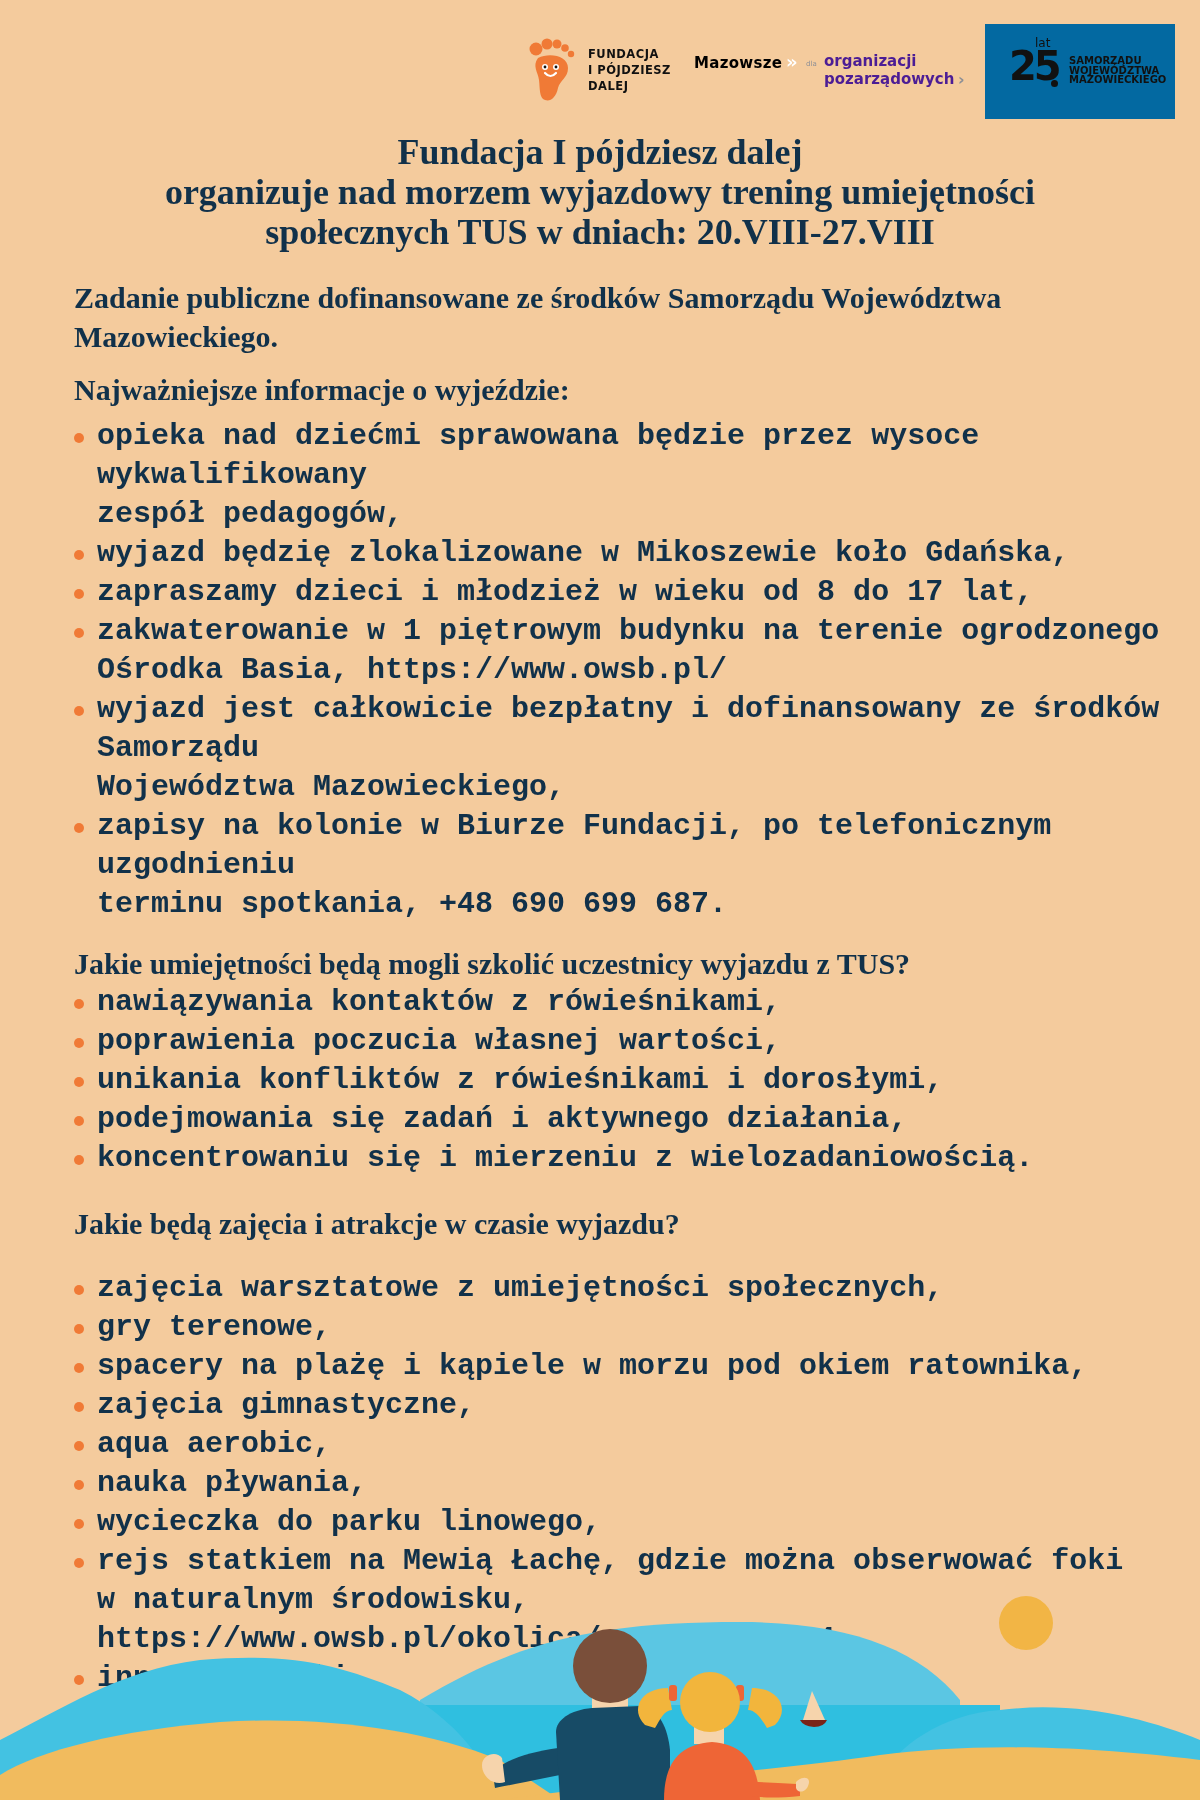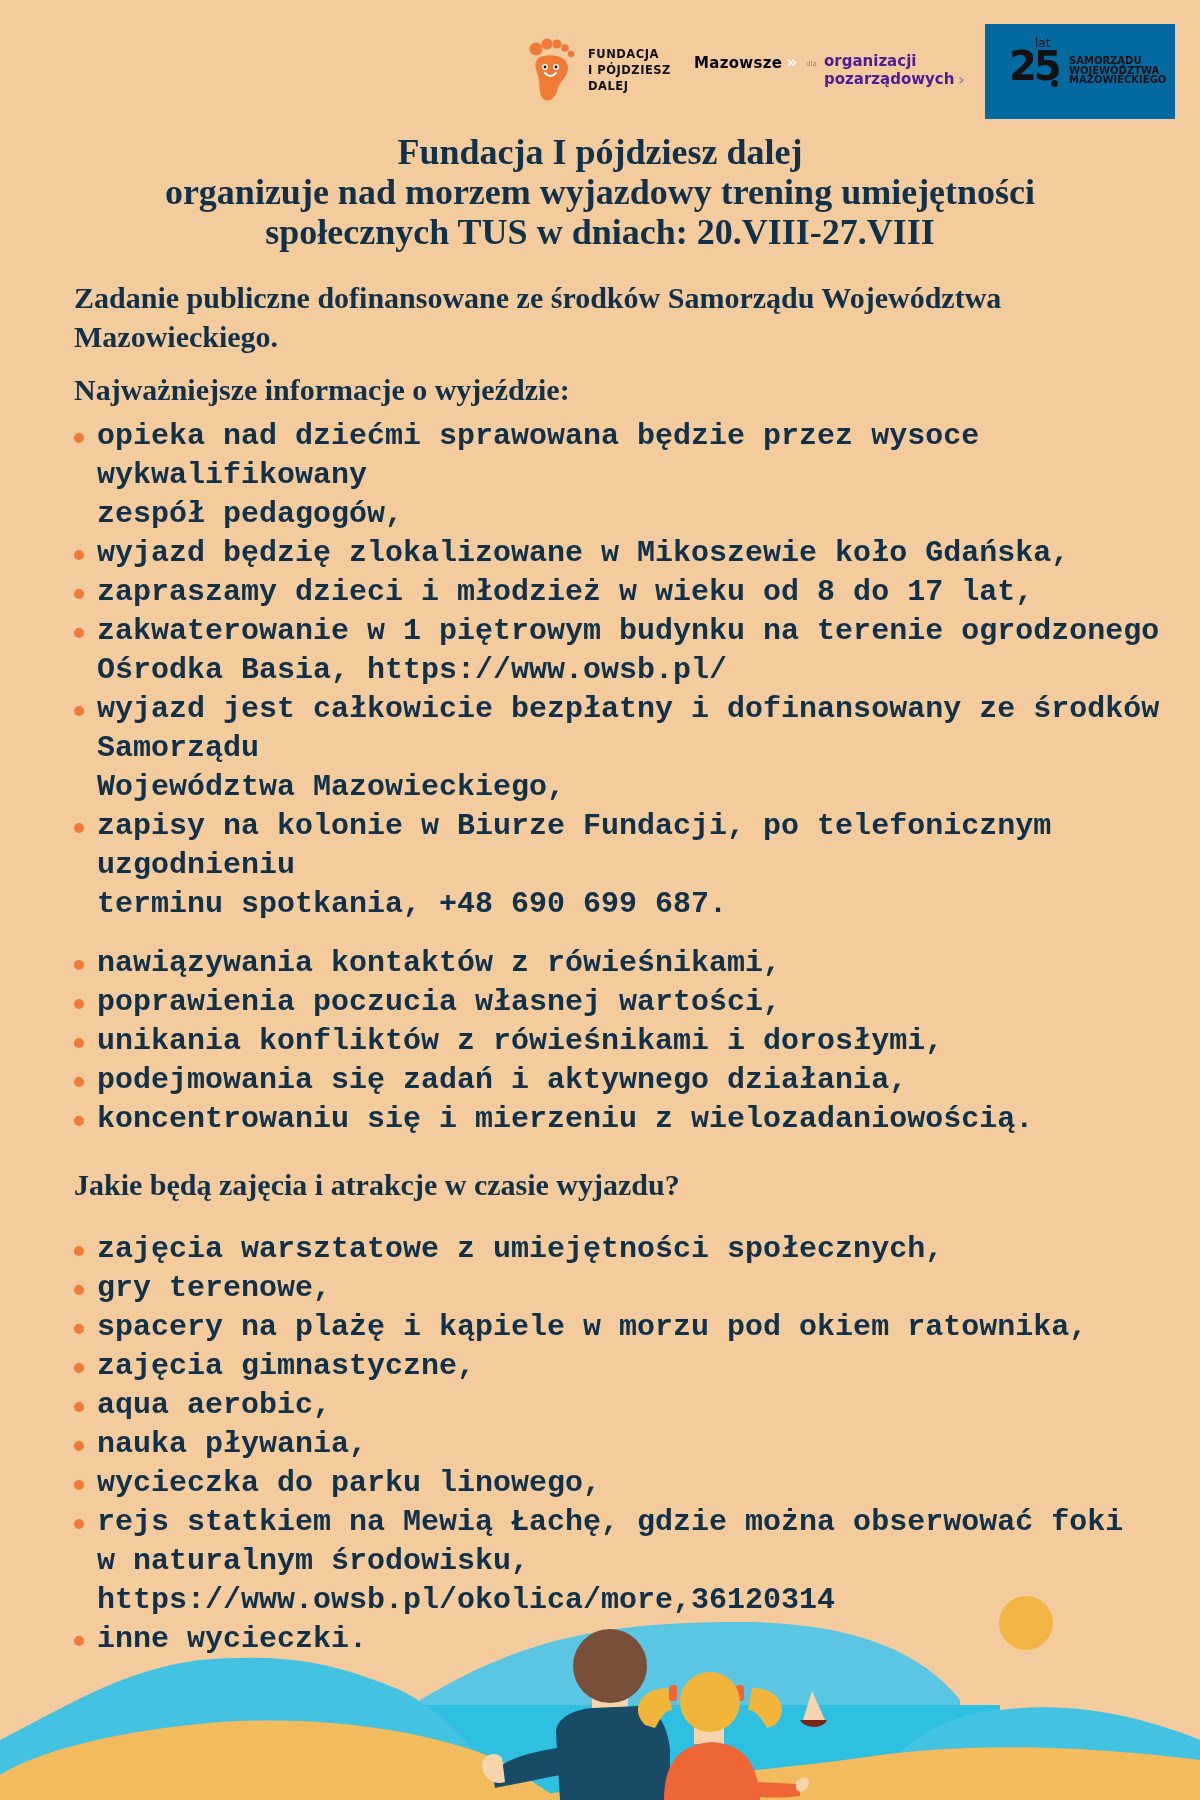--- a/index.html
+++ b/index.html
@@ -112,20 +112,21 @@
   <ul class="bullets">
     <li><span class="dot"></span><span>opieka nad dziećmi sprawowana będzie przez wysoce wykwalifikowany</span><br><span>zespół pedagogów,</span></li>
     <li><span class="dot"></span><span>wyjazd będzię zlokalizowane w Mikoszewie koło Gdańska,</span></li>
     <li><span class="dot"></span><span>zapraszamy dzieci i młodzież w wieku od 8 do 17 lat,</span></li>
     <li><span class="dot"></span><span>zakwaterowanie w 1 piętrowym budynku na terenie ogrodzonego</span><br><span>Ośrodka Basia, https://www.owsb.pl/</span></li>
     <li><span class="dot"></span><span>wyjazd jest całkowicie bezpłatny i dofinansowany ze środków Samorządu</span><br><span>Województwa Mazowieckiego,</span></li>
     <li><span class="dot"></span><span>zapisy na kolonie w Biurze Fundacji, po telefonicznym uzgodnieniu</span><br><span>terminu spotkania, +48 690 699 687.</span></li>
   </ul>
   <div class="gap-m"></div>
 
+  <h2 class="heading">Jakie umiejętności będą mogli szkolić uczestnicy wyjazdu z TUS?</h2>
   <ul class="bullets">
     <li><span class="dot"></span><span>nawiązywania kontaktów z rówieśnikami,</span></li>
     <li><span class="dot"></span><span>poprawienia poczucia własnej wartości,</span></li>
     <li><span class="dot"></span><span>unikania konfliktów z rówieśnikami i dorosłymi,</span></li>
     <li><span class="dot"></span><span>podejmowania się zadań i aktywnego działania,</span></li>
     <li><span class="dot"></span><span>koncentrowaniu się i mierzeniu z wielozadaniowością.</span></li>
   </ul>
   <div class="gap-l"></div>
 
   <h2 class="heading">Jakie będą zajęcia i atrakcje w czasie wyjazdu?</h2>

